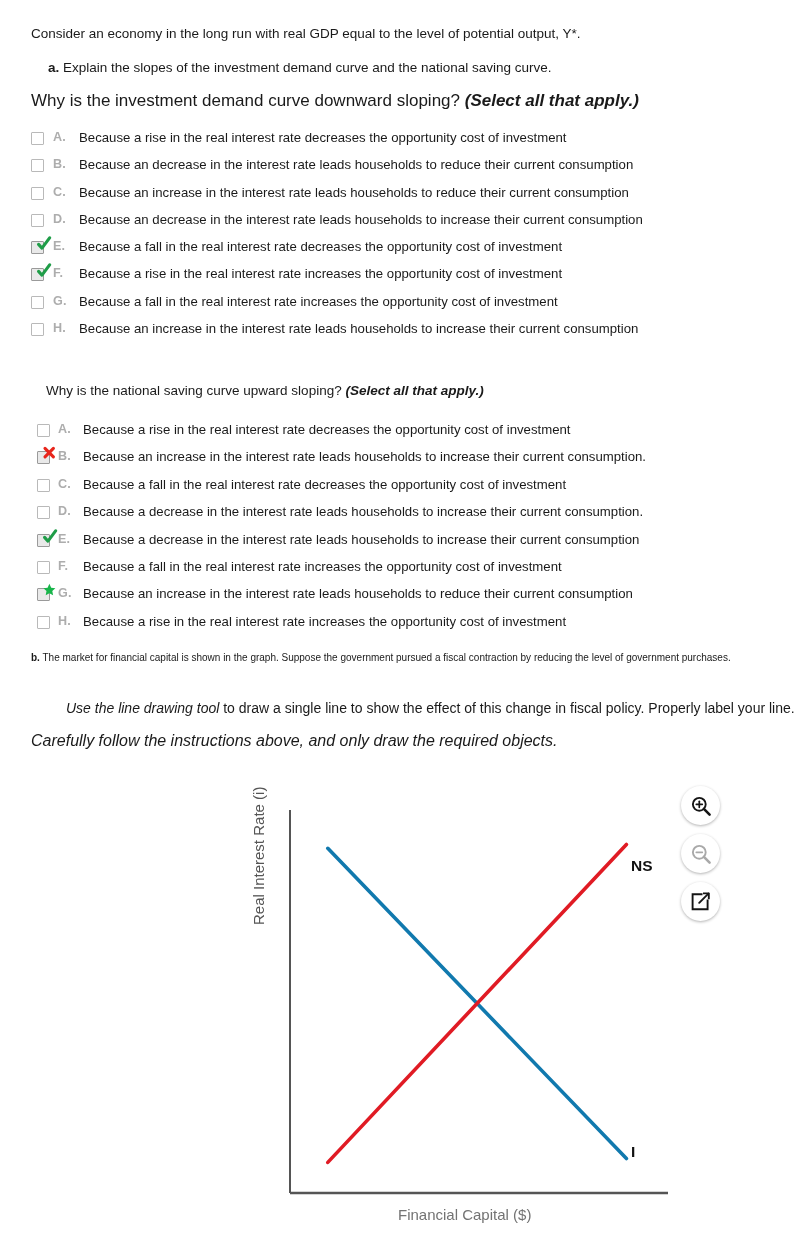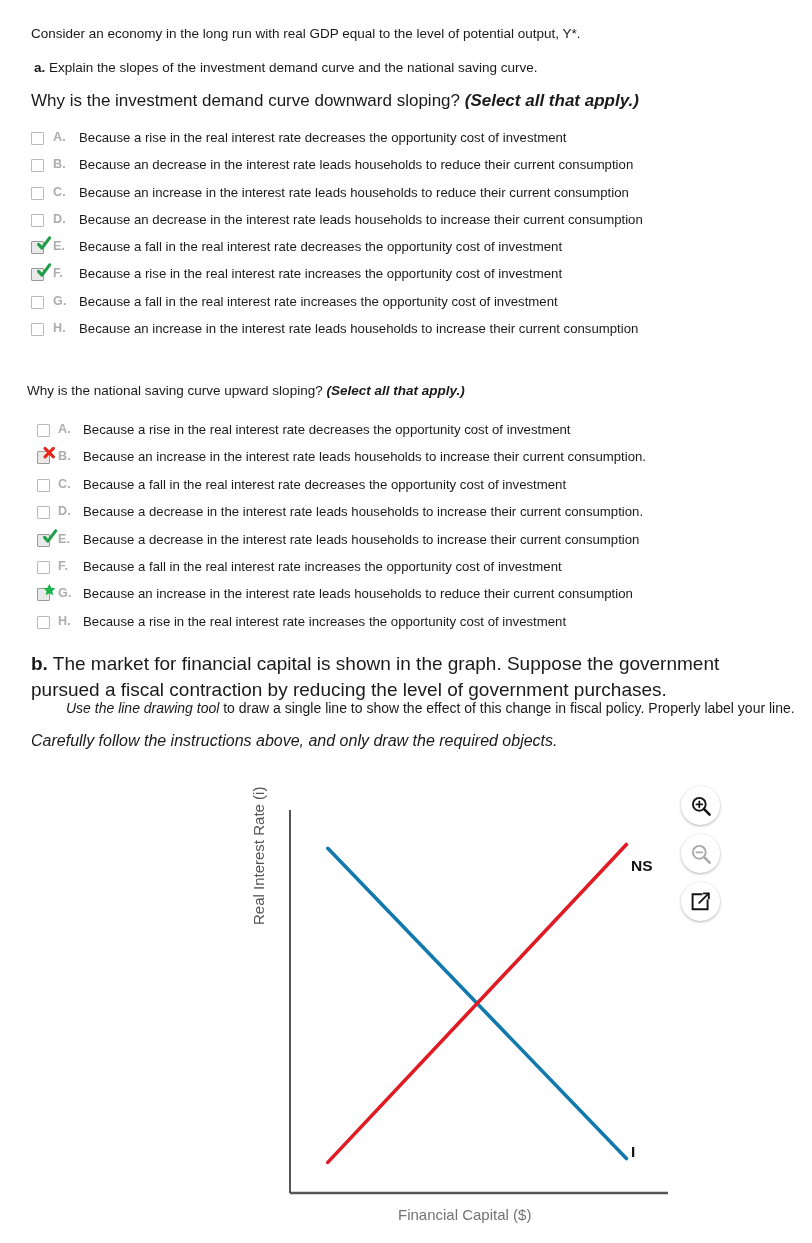--- a/index.html
+++ b/index.html
@@ -21,34 +21,34 @@
   
   .intro {
     position: absolute;
     left: 31px; top: 25px;
     font-size: 13.5px;
     line-height: 1.35;
     color: #1a1a1a;
   }
   .part-a {
     position: absolute;
-    left: 34px; top: 59px;
+    left: 48px; top: 59px;
     font-size: 13.5px;
     line-height: 1.35;
   }
   .part-a b { font-weight: bold; }
 
   .q1 {
     position: absolute;
     left: 31px; top: 91px;
     font-size: 17px;
   }
   .q2 {
     position: absolute;
-    left: 27px; top: 383px;
+    left: 46px; top: 383px;
     font-size: 13.5px;
   }
   .q-em { font-style: italic; font-weight: bold; }
 
   
   .opts { position: absolute; }
   .opts.group1 { left: 31px; top: 131px; }
   .opts.group2 { left: 37px; top: 423px; }
 
   .opt {
@@ -100,21 +100,21 @@
     font-size: 13.2px;
     white-space: nowrap;
     text-align: right;
   }
 
   
   .part-b {
     position: absolute;
     left: 31px; top: 651px;
     width: 742px;
-    font-size: 19px;
+    font-size: 10px;
     line-height: 1.37;
   }
   .part-b b { font-weight: bold; }
   .instr1 {
     position: absolute;
     left: 31px; top: 700px;
     width: 752px;
     font-size: 14px;
     font-style: italic;
     margin-left: 35px;

